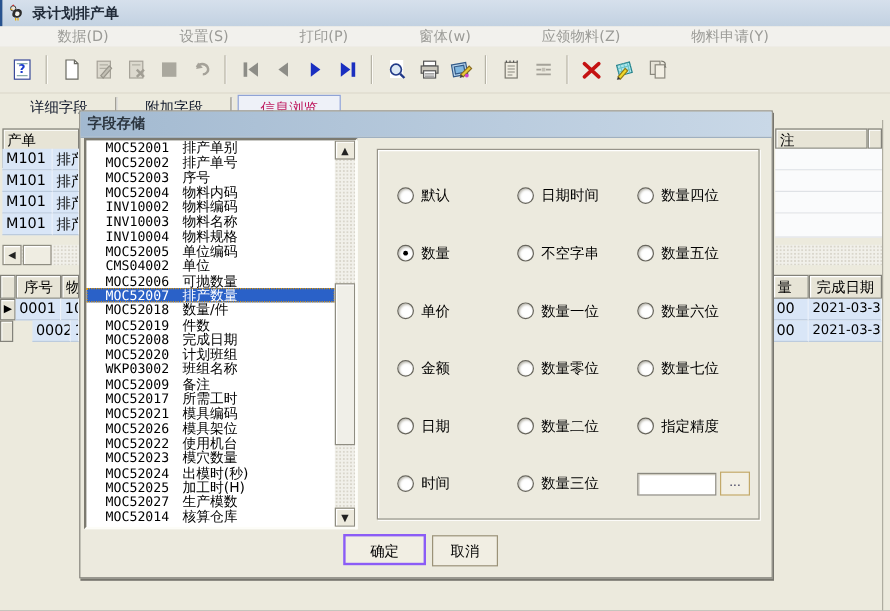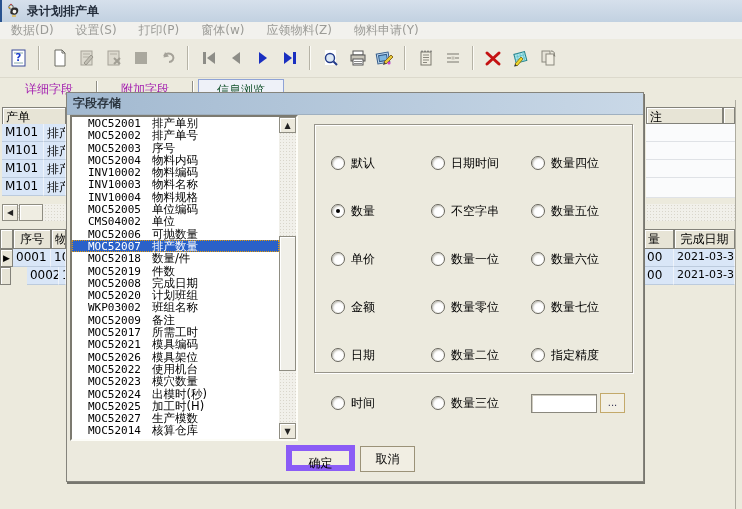--- a/index.html
+++ b/index.html
@@ -7,31 +7,31 @@
           font-family:"DejaVu Sans",sans-serif;font-size:12px;color:#000;
           border-right:1px solid #9a9890;}
   
   .titlebar{position:absolute;left:0;top:0;width:742px;height:22px;
             background:linear-gradient(to bottom,#d6e0ec,#c2d1e1);
             border-left:2px solid #27528f;display:flex;align-items:center;gap:5px;
             padding-left:4px;box-sizing:border-box;font-weight:bold;color:#222c3a;}
   
   .menubar{position:absolute;left:0;top:22px;width:742px;height:17px;background:#f2f1ed;
            border-bottom:1px solid #e3e1d8;display:flex;align-items:center;color:#9b9b97;}
-  .menu-item{padding:0 11px;}
+  .menu-item{padding:0 11px;margin-left:37px;}
   
   .toolbar{position:absolute;left:0;top:39px;width:742px;height:39px;background:#eceadf;
            border-bottom:1px solid #dcd9cc;display:flex;align-items:center;padding-left:5px;box-sizing:border-box;}
   .tbtn{width:27px;height:27px;display:flex;align-items:center;justify-content:center;}
   .tsep{width:1px;height:24px;background:#b6b3a6;border-right:1px solid #fcfbf6;margin:0 6px;}
   
   .tabrow{position:absolute;left:0;top:78px;width:742px;height:22px;display:flex;align-items:center;padding-left:6px;box-sizing:border-box;}
-  .tab{width:86px;height:20px;line-height:20px;text-align:center;color:#a21caf;}
+  .tab{width:86px;height:20px;line-height:20px;text-align:center;color:#0f172a;}
   .tab-sep{width:1px;height:16px;background:#8f8d83;border-right:1px solid #fff;margin:0 4px;}
-  .tab.active{color:#14532d;border:1px solid #8fa3d6;background:#eef1f8;box-sizing:border-box;}
+  .tab.active{color:#be185d;border:1px solid #8fa3d6;background:#eef1f8;box-sizing:border-box;}
   
   .hdr{background:#e7e4d6;border:1px solid #83827a;box-shadow:inset 1px 1px 0 #fff;
        box-sizing:border-box;overflow:hidden;white-space:nowrap;padding:1px 3px;}
   .cellblue{background:#d9e6f7;border-right:1px solid #eef3fa;border-bottom:1px solid #bccbdd;
             box-sizing:border-box;overflow:hidden;white-space:nowrap;padding:1px 3px;}
   .rowline{background:#fafbfc;border-bottom:1px solid #dfe2e6;box-sizing:border-box;}
   .dither{background-color:#f1f0ea;background-image:radial-gradient(#d9d6cb 30%,transparent 31%);background-size:3px 3px;}
   .sbtn3d{background:#ece9dc;border:1px solid #8f8d82;box-shadow:inset 1px 1px 0 #fff;
           display:flex;align-items:center;justify-content:center;font-size:8px;color:#222;box-sizing:border-box;}
   
@@ -42,35 +42,35 @@
   .listbox{position:absolute;left:3px;top:22px;width:228px;height:326px;background:#fff;
            border:2px solid;border-color:#7c7a70 #fdfdf8 #fdfdf8 #7c7a70;box-sizing:border-box;overflow:hidden;}
   .list-inner{position:absolute;left:0;top:0;right:17px;bottom:0;overflow:hidden;}
   .list-item{height:12.3px;line-height:12.4px;font-size:11.5px;white-space:nowrap;overflow:hidden;padding-left:16px;}
   .list-item .code{display:inline-block;width:64px;font-family:"DejaVu Sans Mono",monospace;font-size:11px;}
   .list-item.selected{background:#2a61c8;color:#fff;outline:1px dotted #e89a00;outline-offset:-1px;}
   .vscroll{position:absolute;right:0;top:0;width:17px;height:100%;}
   .vtrack{position:absolute;left:0;top:16px;bottom:16px;width:17px;}
   .vthumb{position:absolute;left:0;top:103px;width:17px;height:135px;background:#f0efe8;
           border:1px solid #8f8d82;box-shadow:inset 1px 1px 0 #fff;box-sizing:border-box;}
-  .groupbox{position:absolute;left:247px;top:31px;width:319px;height:249px;
+  .groupbox{position:absolute;left:247px;top:31px;width:319px;height:309px;
             border:1px solid #97948a;box-shadow:inset 1px 1px 0 #fff,1px 1px 0 #fff;box-sizing:border-box;}
   .radio-grid{position:absolute;left:16px;top:14px;right:8px;bottom:6px;display:grid;
               grid-template-columns:100px 100px 1fr;grid-template-rows:repeat(6,48px);grid-auto-flow:column;}
   .radio{display:flex;align-items:center;gap:6px;height:20px;align-self:center;}
   .rdot{width:12px;height:12px;border-radius:50%;background:#fff;border:1px solid #67655c;
         box-shadow:inset 1px 1px 2px #bab8ae;flex:0 0 auto;display:flex;align-items:center;justify-content:center;}
   .radio.checked .rdot::after{content:"";width:4px;height:4px;background:#000;border-radius:50%;}
   .precision-cell{display:flex;align-items:center;gap:3px;align-self:center;height:22px;}
   .precision-input{width:60px;height:17px;background:#fff;border:1px solid #8a887e;
                    box-shadow:inset 1px 1px 0 #cfccc0;font-size:11px;padding:0 2px;}
   .more-btn{width:25px;height:20px;background:#f2efe4;border:1px solid #c3a96a;color:#335;
             font-size:10px;line-height:17px;text-align:center;box-sizing:border-box;}
   .dlg-btn{position:absolute;height:26px;background:#f1eee3;text-align:center;line-height:24px;box-sizing:border-box;}
-  .btn-ok{left:219px;top:352px;width:69px;border:6px solid #8b5cf6;}
+  .btn-ok{left:219px;top:352px;width:69px;border:2px solid #8b5cf6;}
   .btn-cancel{left:293px;top:353px;width:55px;border:1px solid #9b9278;}
   .abs{position:absolute;box-sizing:border-box;}
   .flex{display:flex;}
   svg{display:block;}
 </style>
 </head>
 <body>
 
 <div class="window">
 

